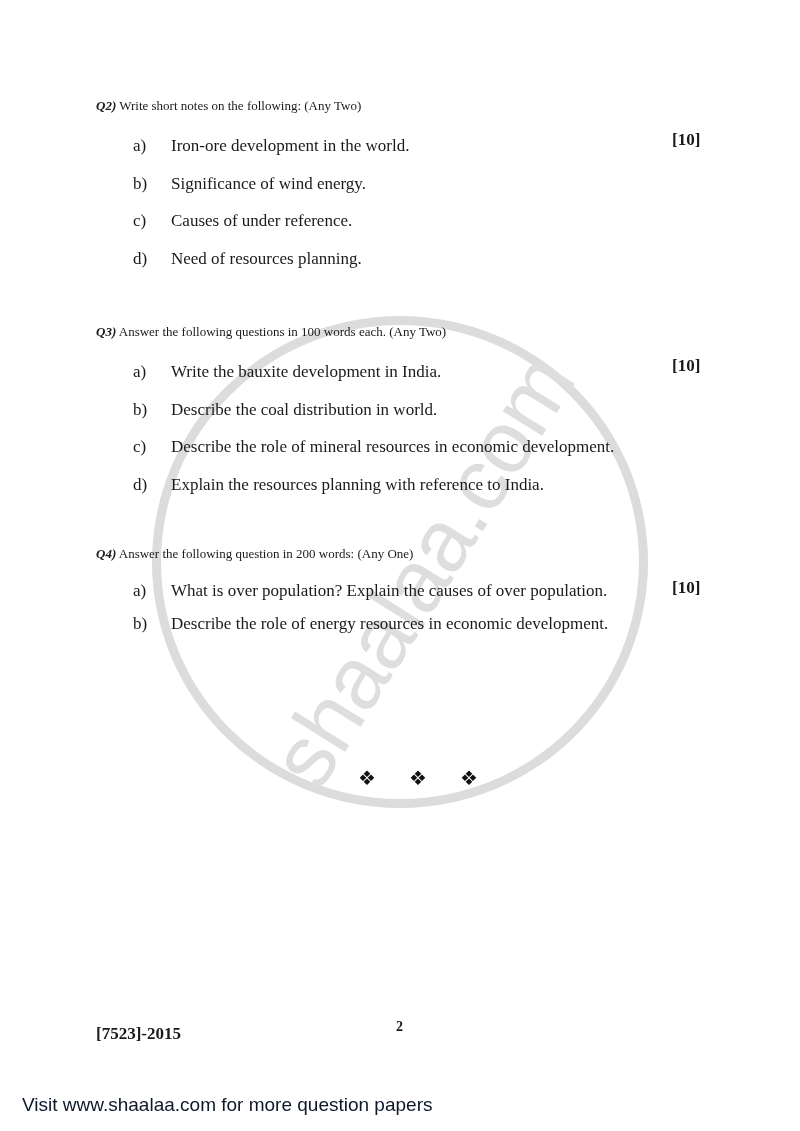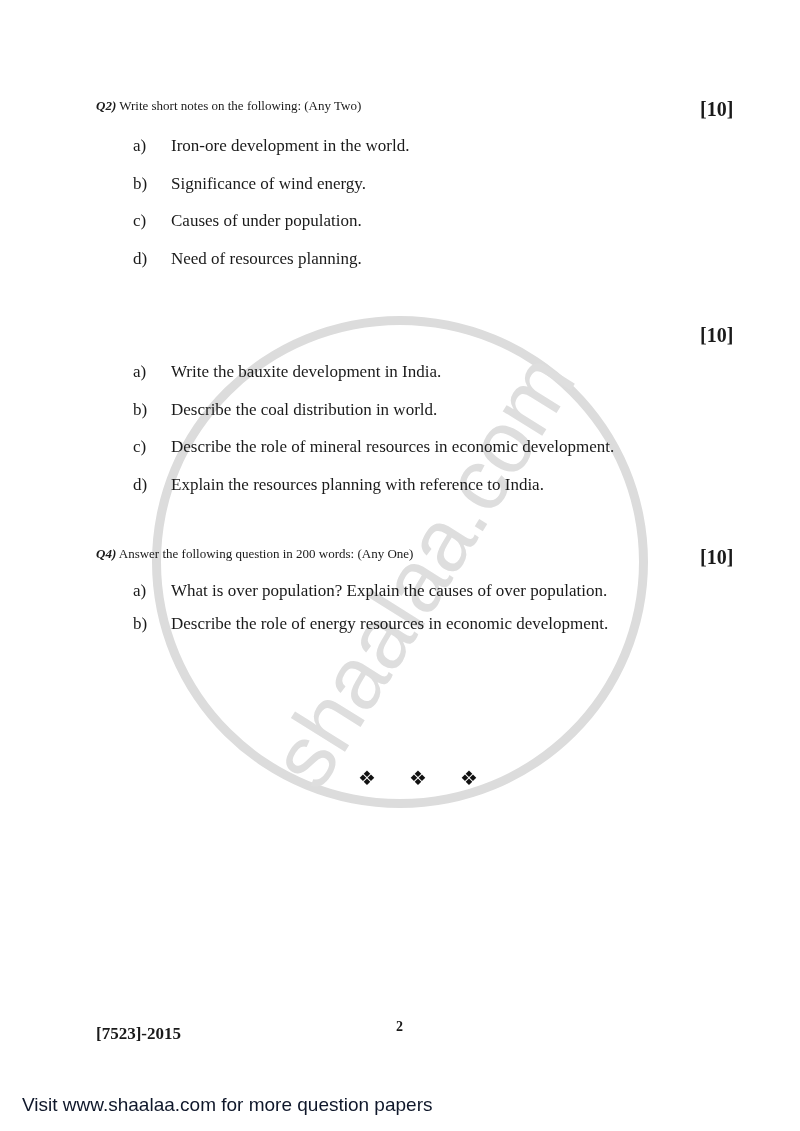--- a/index.html
+++ b/index.html
@@ -13,21 +13,21 @@
   }
   .watermark-text {
     position: absolute; left: 190px; top: 540px; width: 440px; text-align: center;
     font-family: "Liberation Sans", "DejaVu Sans", sans-serif; font-size: 88px;
     color: #dedede; transform: rotate(-58deg); transform-origin: center center;
     letter-spacing: -1px; white-space: nowrap;
   }
 
   .qhead { position: absolute; left: 96px; font-size: 13px; white-space: nowrap; }
   .qnum { font-style: italic; font-weight: bold; }
-  .marks { position: absolute; left: 700px; font-size: 20px; font-weight: bold; }
+  .marks { position: absolute; left: 672px; font-size: 17px; font-weight: bold; margin-top: 32px; }
   .item { position: absolute; font-size: 17px; white-space: nowrap; }
   .item .lbl { position: absolute; left: 0; }
   .item .txt { position: absolute; left: 38px; }
 
   .ornaments { position: absolute; top: 766px; left: 344px; font-size: 20px; color: #111; letter-spacing: 0; }
   .ornaments span { display: inline-block; width: 46px; text-align: center; }
 
   .footer-code { position: absolute; left: 96px; top: 1024px; font-size: 17px; font-weight: bold; }
   .page-num { position: absolute; left: 396px; top: 1019px; font-size: 14px; font-weight: bold; }
   .visit { position: absolute; left: 22px; top: 1094px; font-family: "Liberation Sans", "DejaVu Sans", sans-serif; font-size: 19px; color: #0f172a; }
@@ -49,27 +49,31 @@
   <div class="item serif" style="left:133px; top:136px;">
     <span class="lbl">a)</span>
     <span class="txt">Iron-ore  development in the world.</span>
   </div>
   <div class="item serif" style="left:133px; top:174px;">
     <span class="lbl">b)</span>
     <span class="txt">Significance of wind energy.</span>
   </div>
   <div class="item serif" style="left:133px; top:211px;">
     <span class="lbl">c)</span>
-    <span class="txt">Causes of under population.</span>
+    <span class="txt">Causes of under reference.</span>
   </div>
   <div class="item serif" style="left:133px; top:249px;">
     <span class="lbl">d)</span>
     <span class="txt">Need of resources planning.</span>
   </div>
 
+  <div class="qhead serif" style="top:324px;">
+    <span class="qnum">Q3)</span>
+    <span>Answer the following questions in 100 words each. (Any Two)</span>
+  </div>
   <div class="marks serif" style="top:324px;">[10]</div>
 
   <div class="item serif" style="left:133px; top:362px;">
     <span class="lbl">a)</span>
     <span class="txt"> Write the bauxite development in India.</span>
   </div>
   <div class="item serif" style="left:133px; top:400px;">
     <span class="lbl">b)</span>
     <span class="txt">Describe the coal distribution in world.</span>
   </div>

